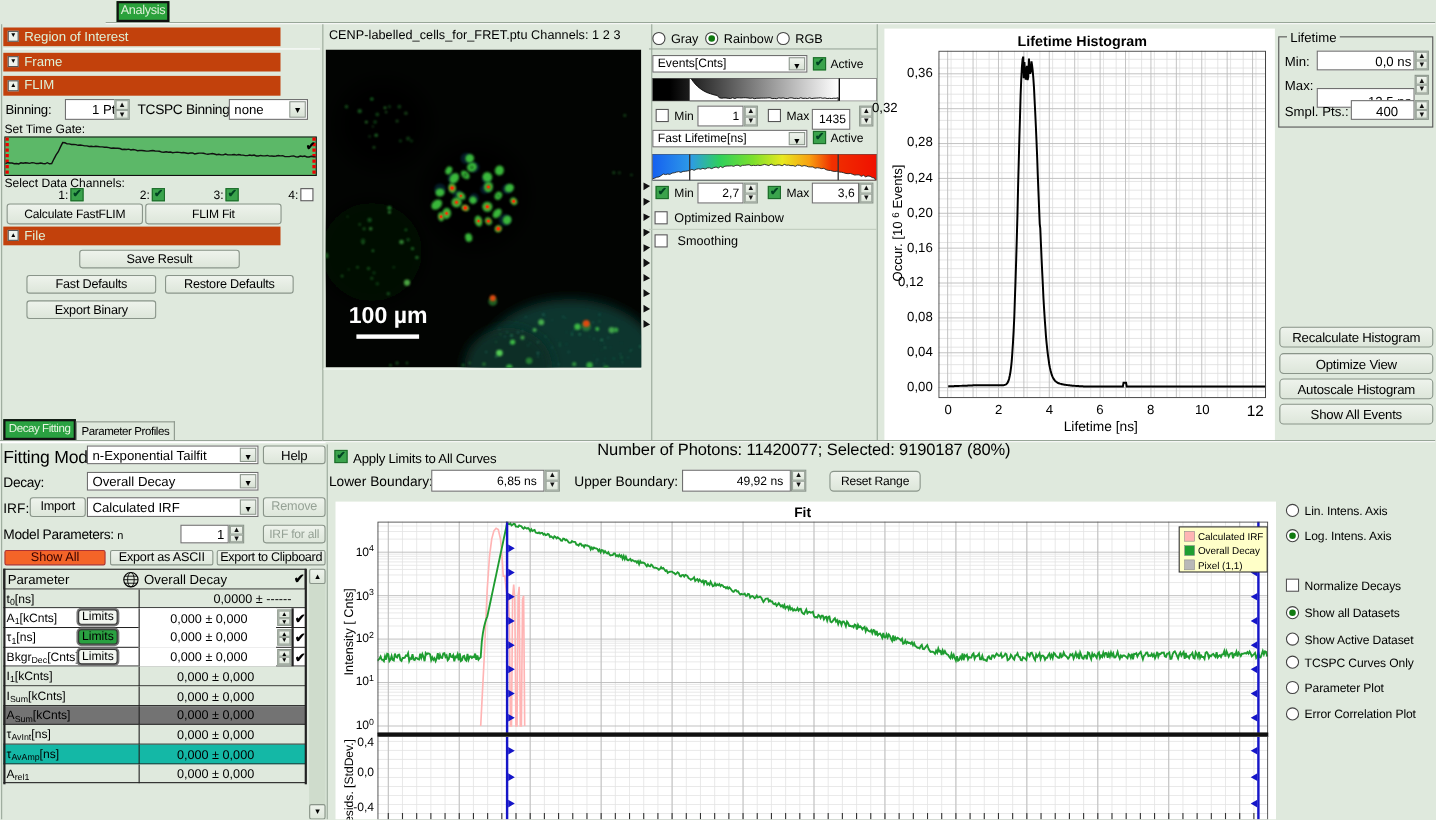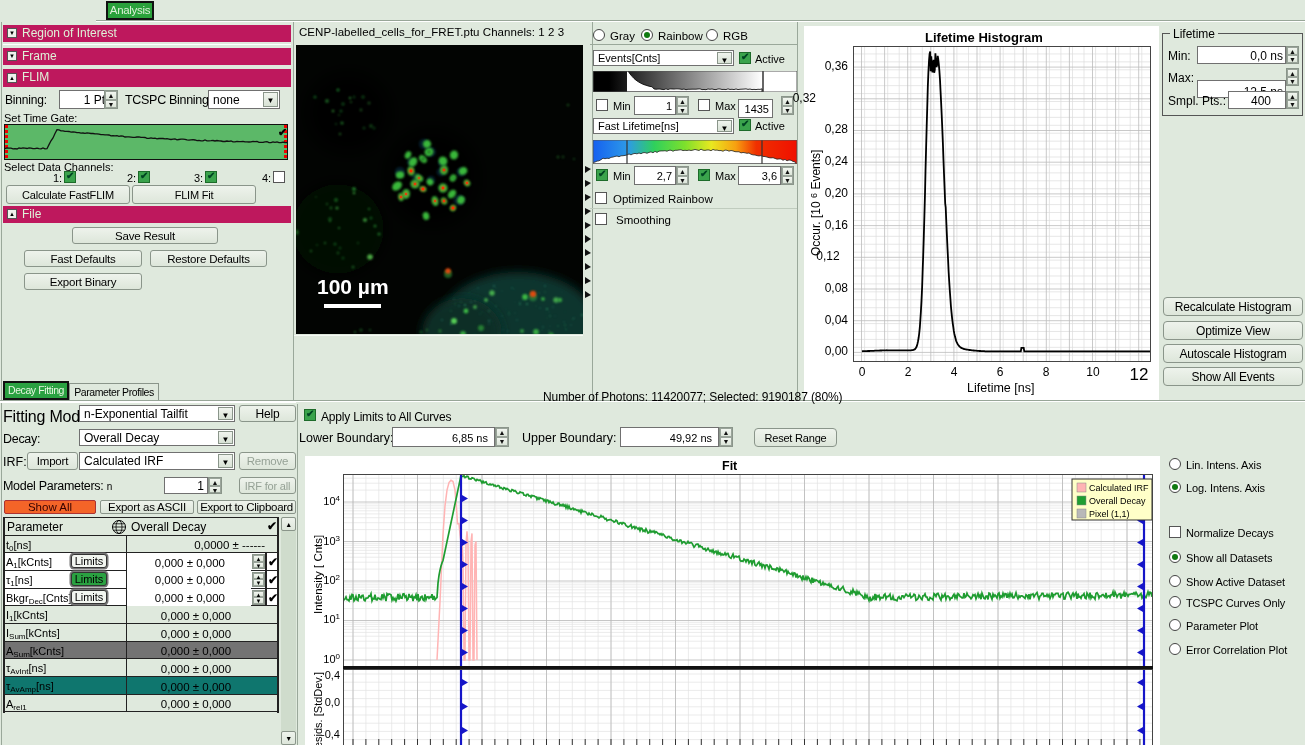--- a/index.html
+++ b/index.html
@@ -1,17 +1,17 @@
 <!DOCTYPE html>
 <html><head><meta charset="utf-8"><style>
 *{margin:0;padding:0;box-sizing:border-box}
 body{width:1305px;height:745px;overflow:hidden;position:relative;background:#dfe9dd;
  font-family:"Liberation Sans",sans-serif;font-size:12px;color:#000}
 .abs{position:absolute}
-.ghead{position:absolute;left:3px;width:288px;height:18px;background:#be185d;color:#fff;
+.ghead{position:absolute;left:3px;width:252px;height:18px;background:#c2410c;color:#fff;
  font-size:12px;line-height:17px;padding-left:19px;color:#dff2d8}
 .ghead .bx{position:absolute;left:4px;top:3.5px;width:10px;height:10px;background:#eef2ec;
  border:1px solid #555;font-size:6px;line-height:9px;text-align:center;color:#000}
 .btn{position:absolute;background:linear-gradient(#eef3ec,#dde6da);border:1px solid #8a958a;
  border-radius:3px;text-align:center;color:#000;letter-spacing:-0.2px}
 .inp{position:absolute;background:#fff;border:1px solid #707070;text-align:right;overflow:hidden}
 .spin{position:absolute;width:14px;background:#e2eae0;border:1px solid #8a958a}
 .spin div{position:absolute;left:0;width:100%;height:50%;border:1px solid #9aa49a;background:linear-gradient(#f2f6f0,#dce5d9);font-size:7px;line-height:8px;text-align:center;color:#111}
 .spin div.up{top:0}.spin div.dn{bottom:0}
 .cb{position:absolute;width:12px;height:12px;border:1px solid #555;background:#fff}
@@ -170,21 +170,21 @@
 <span style="position:absolute;left:123px;top:0;width:139px;height:17.7px;border-left:1.5px solid #222;font-size:11.5px;text-align:center;padding-top:3.5px;box-sizing:border-box">0,000 ± 0,000</span>
 </div>
 <div class="abs" style="left:3px;top:641.7px;width:275px;height:17.7px;background:#737373;border-bottom:1.5px solid #222">
 <span style="position:absolute;left:3px;top:3px;font-size:11px">A<sub>Sum</sub>[kCnts]</span>
 <span style="position:absolute;left:123px;top:0;width:139px;height:17.7px;border-left:1.5px solid #222;font-size:11.5px;text-align:center;padding-top:3.5px;box-sizing:border-box">0,000 ± 0,000</span>
 </div>
 <div class="abs" style="left:3px;top:659.4px;width:275px;height:17.7px;background:#dfe9dd;border-bottom:1.5px solid #222">
 <span style="position:absolute;left:3px;top:3px;font-size:11px">τ<sub>AvInt</sub>[ns]</span>
 <span style="position:absolute;left:123px;top:0;width:139px;height:17.7px;border-left:1.5px solid #222;font-size:11.5px;text-align:center;padding-top:3.5px;box-sizing:border-box">0,000 ± 0,000</span>
 </div>
-<div class="abs" style="left:3px;top:677.1px;width:275px;height:17.7px;background:#0f766e;border-bottom:1.5px solid #222">
+<div class="abs" style="left:3px;top:677.1px;width:275px;height:17.7px;background:#14b8a6;border-bottom:1.5px solid #222">
 <span style="position:absolute;left:3px;top:3px;font-size:11px">τ<sub>AvAmp</sub>[ns]</span>
 <span style="position:absolute;left:123px;top:0;width:139px;height:17.7px;border-left:1.5px solid #222;font-size:11.5px;text-align:center;padding-top:3.5px;box-sizing:border-box">0,000 ± 0,000</span>
 </div>
 <div class="abs" style="left:3px;top:694.8px;width:275px;height:17.7px;background:#dfe9dd;border-bottom:1.5px solid #222">
 <span style="position:absolute;left:3px;top:3px;font-size:11px">A<sub>rel1</sub></span>
 <span style="position:absolute;left:123px;top:0;width:139px;height:17.7px;border-left:1.5px solid #222;font-size:11.5px;text-align:center;padding-top:3.5px;box-sizing:border-box">0,000 ± 0,000</span>
 </div>
 <div class="abs" style="left:3px;top:517px;width:1.5px;height:196px;background:#222"></div>
 <div class="abs" style="left:277px;top:517px;width:1.5px;height:196px;background:#222"></div>
 
@@ -575,21 +575,21 @@
 <div class="lbl" style="left:808px;top:154px;width:40px;text-align:right;font-size:12px">0,24</div>
 <div class="lbl" style="left:808px;top:122px;width:40px;text-align:right;font-size:12px">0,28</div>
 <div class="lbl" style="left:776px;top:91px;width:40px;text-align:right;font-size:12px">0,32</div>
 <div class="lbl" style="left:808px;top:59px;width:40px;text-align:right;font-size:12px">0,36</div>
 <div class="lbl" style="left:852px;top:365px;width:20px;text-align:center;font-size:12px">0</div>
 <div class="lbl" style="left:898px;top:365px;width:20px;text-align:center;font-size:12px">2</div>
 <div class="lbl" style="left:944px;top:365px;width:20px;text-align:center;font-size:12px">4</div>
 <div class="lbl" style="left:990px;top:365px;width:20px;text-align:center;font-size:12px">6</div>
 <div class="lbl" style="left:1036px;top:365px;width:20px;text-align:center;font-size:12px">8</div>
 <div class="lbl" style="left:1083px;top:365px;width:20px;text-align:center;font-size:12px">10</div>
-<div class="lbl" style="left:1129px;top:365px;width:20px;text-align:center;font-size:17px">12</div>
+<div class="lbl" style="left:1129px;top:365px;width:20px;text-align:right;font-size:14px">12</div>
 <div class="lbl" style="left:967px;top:381px;font-size:12.5px">Lifetime [ns]</div>
 <div class="lbl" style="left:809px;top:256px;font-size:12px;transform:rotate(-90deg);transform-origin:0 0">Occur. [10 <span style="font-size:9px;vertical-align:3px">6</span> Events]</div>
 <div class="abs" style="left:1162px;top:33px;width:141px;height:83px;border:1px solid #555"></div>
 <div class="lbl" style="left:1170px;top:27px;background:#dfe9dd;padding:0 3px;font-size:12px">Lifetime</div>
 <div class="lbl" style="left:1168px;top:49px;font-size:12px">Min:</div>
 <div class="inp" style="left:1197px;top:46px;width:89px;height:18px;font-size:12px;padding:2px 2px 0 0">0,0 ns</div>
 <div class="spin" style="left:1286px;top:46px;height:18px;width:13px">
     <div class="up">▲</div>
     <div class="dn">▼</div>
   </div>
@@ -606,21 +606,21 @@
     <div class="dn">▼</div>
   </div>
 <div class="btn" style="left:1163px;top:297px;width:140px;height:19px;font-size:12px;line-height:18px;border-radius:4px">Recalculate Histogram</div>
 <div class="btn" style="left:1163px;top:321px;width:140px;height:19px;font-size:12px;line-height:18px;border-radius:4px">Optimize View</div>
 <div class="btn" style="left:1163px;top:344px;width:140px;height:19px;font-size:12px;line-height:18px;border-radius:4px">Autoscale Histogram</div>
 <div class="btn" style="left:1163px;top:367px;width:140px;height:19px;font-size:12px;line-height:18px;border-radius:4px">Show All Events</div>
 
 <div class="hline" style="left:293px;top:400px;width:1012px;background:#fff;border-top:1px solid #98a698;height:2px"></div>
 <div class="cb on" style="left:304px;top:409px"></div>
 <div class="lbl" style="left:321px;top:410px;font-size:12px;letter-spacing:-0.2px">Apply Limits to All Curves</div>
-<div class="lbl" style="left:543px;top:390px;font-size:12px;letter-spacing:-0.1px">Number of Photons: 11420077; Selected: 9190187 (80%)</div>
+<div class="lbl" style="left:543px;top:401px;font-size:15px;letter-spacing:-0.1px">Number of Photons: 11420077; Selected: 9190187 (80%)</div>
 <div class="lbl" style="left:299px;top:431px;font-size:12.5px">Lower Boundary:</div>
 <div class="inp" style="left:392px;top:427px;width:103px;height:20px;font-size:11px;padding:4px 6px 0 0">6,85 ns</div>
 <div class="spin" style="left:495px;top:427px;height:20px;width:14px">
     <div class="up">▲</div>
     <div class="dn">▼</div>
   </div>
 <div class="lbl" style="left:522px;top:431px;font-size:12.5px">Upper Boundary:</div>
 <div class="inp" style="left:620px;top:427px;width:99px;height:20px;font-size:11px;padding:4px 6px 0 0">49,92 ns</div>
 <div class="spin" style="left:719px;top:427px;height:20px;width:14px">
     <div class="up">▲</div>

